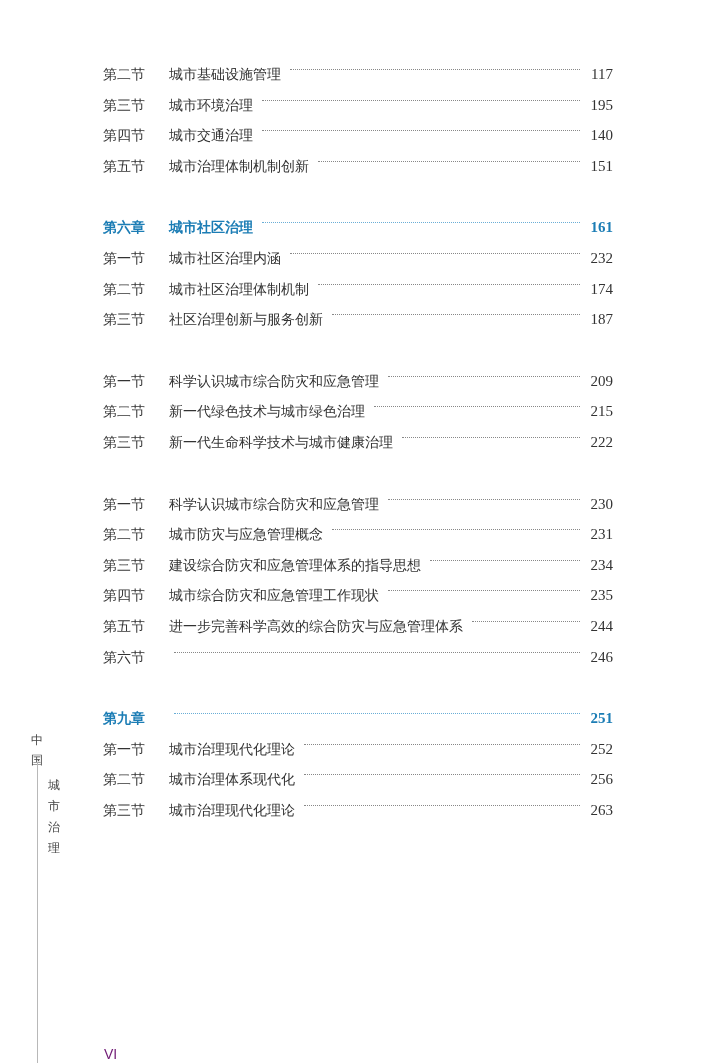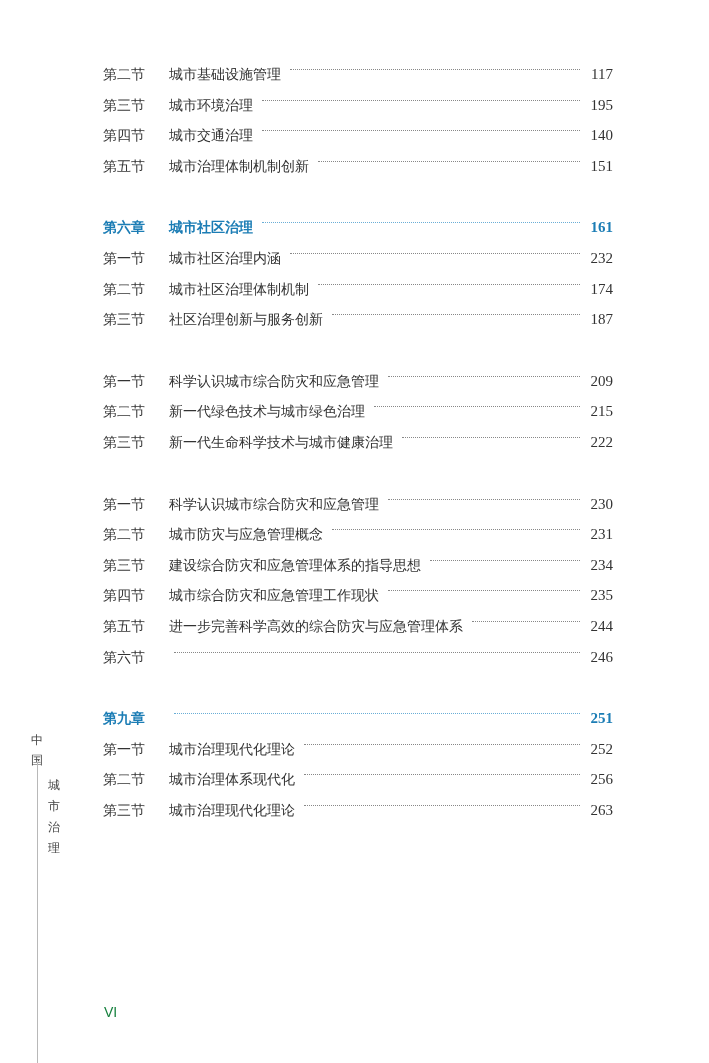--- a/index.html
+++ b/index.html
@@ -10,21 +10,21 @@
   .row .label { width: 66px; flex: none; letter-spacing: 0px; }
   .row .title { flex: none; padding-right: 4px; }
   .row .dots { flex: 1; border-bottom: 1px dotted #888; height: 0; margin: 0 5px; position: relative; top: 3px; }
   .row .page { flex: none; width: 28px; text-align: right; font-family: "Liberation Serif", serif; font-size: 15px; }
   .row.chapter { color: #1c7db5; font-weight: bold; }
   .row.chapter .dots { border-bottom-color: #6aaed6; }
   .gap { height: 31px; }
   .side-cn { position: absolute; left: 31px; top: 730px; font-size: 12px; color: #444; line-height: 20px; }
   .side-cn2 { position: absolute; left: 48px; top: 775px; font-size: 12px; color: #444; line-height: 21px; width: 14px; }
   .side-line { position: absolute; left: 37px; top: 762px; width: 1px; height: 301px; background: #b8b8b8; }
-  .folio { position: absolute; left: 104px; top: 1004px; font-family: "Liberation Sans", sans-serif; font-size: 14px; color: #15803d; }
+  .folio { position: absolute; left: 104px; top: 1046px; font-family: "Liberation Sans", sans-serif; font-size: 14px; color: #701a75; }
 </style>
 </head>
 <body>
 
 <div class="toc" id="toc">
     <div class="row section">
       <span class="label">第二节</span>
       <span class="title">城市基础设施管理</span>
       <span class="dots"></span>
       <span class="page">117</span>

